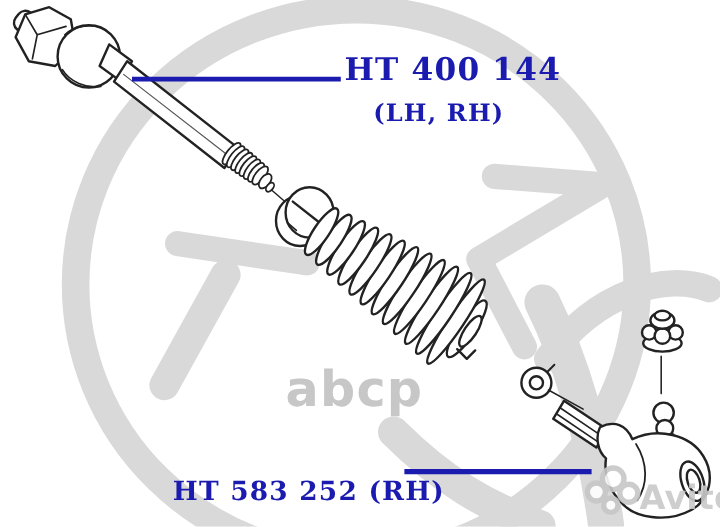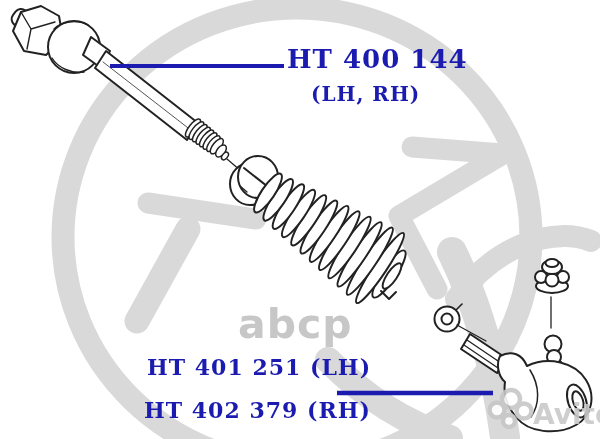--- a/index.html
+++ b/index.html
@@ -130,16 +130,15 @@
         <circle cx="511" cy="399" r="9"></circle>
         <circle cx="509" cy="421" r="6"></circle>
         <circle cx="524" cy="411" r="7.5"></circle>
       </g>
       <text x="533" y="424" font-family="DejaVu Sans, sans-serif" font-weight="bold" font-size="28" fill="#c9c9c9">Avito</text>
     </g>
   </svg>
 
   <div class="blue-label lbl-main">HT 400 144</div>
   <div class="blue-label lbl-main-sub">(LH, RH)</div>
-  <div class="blue-label lbl-lh">HT 401 251 (LH)</div>
-  <div class="blue-label lbl-rh">HT 402 379 (RH)</div>
+  <div class="blue-label lbl-rh">HT 583 252 (RH)</div>
 
 </div>
 
 </body></html>

